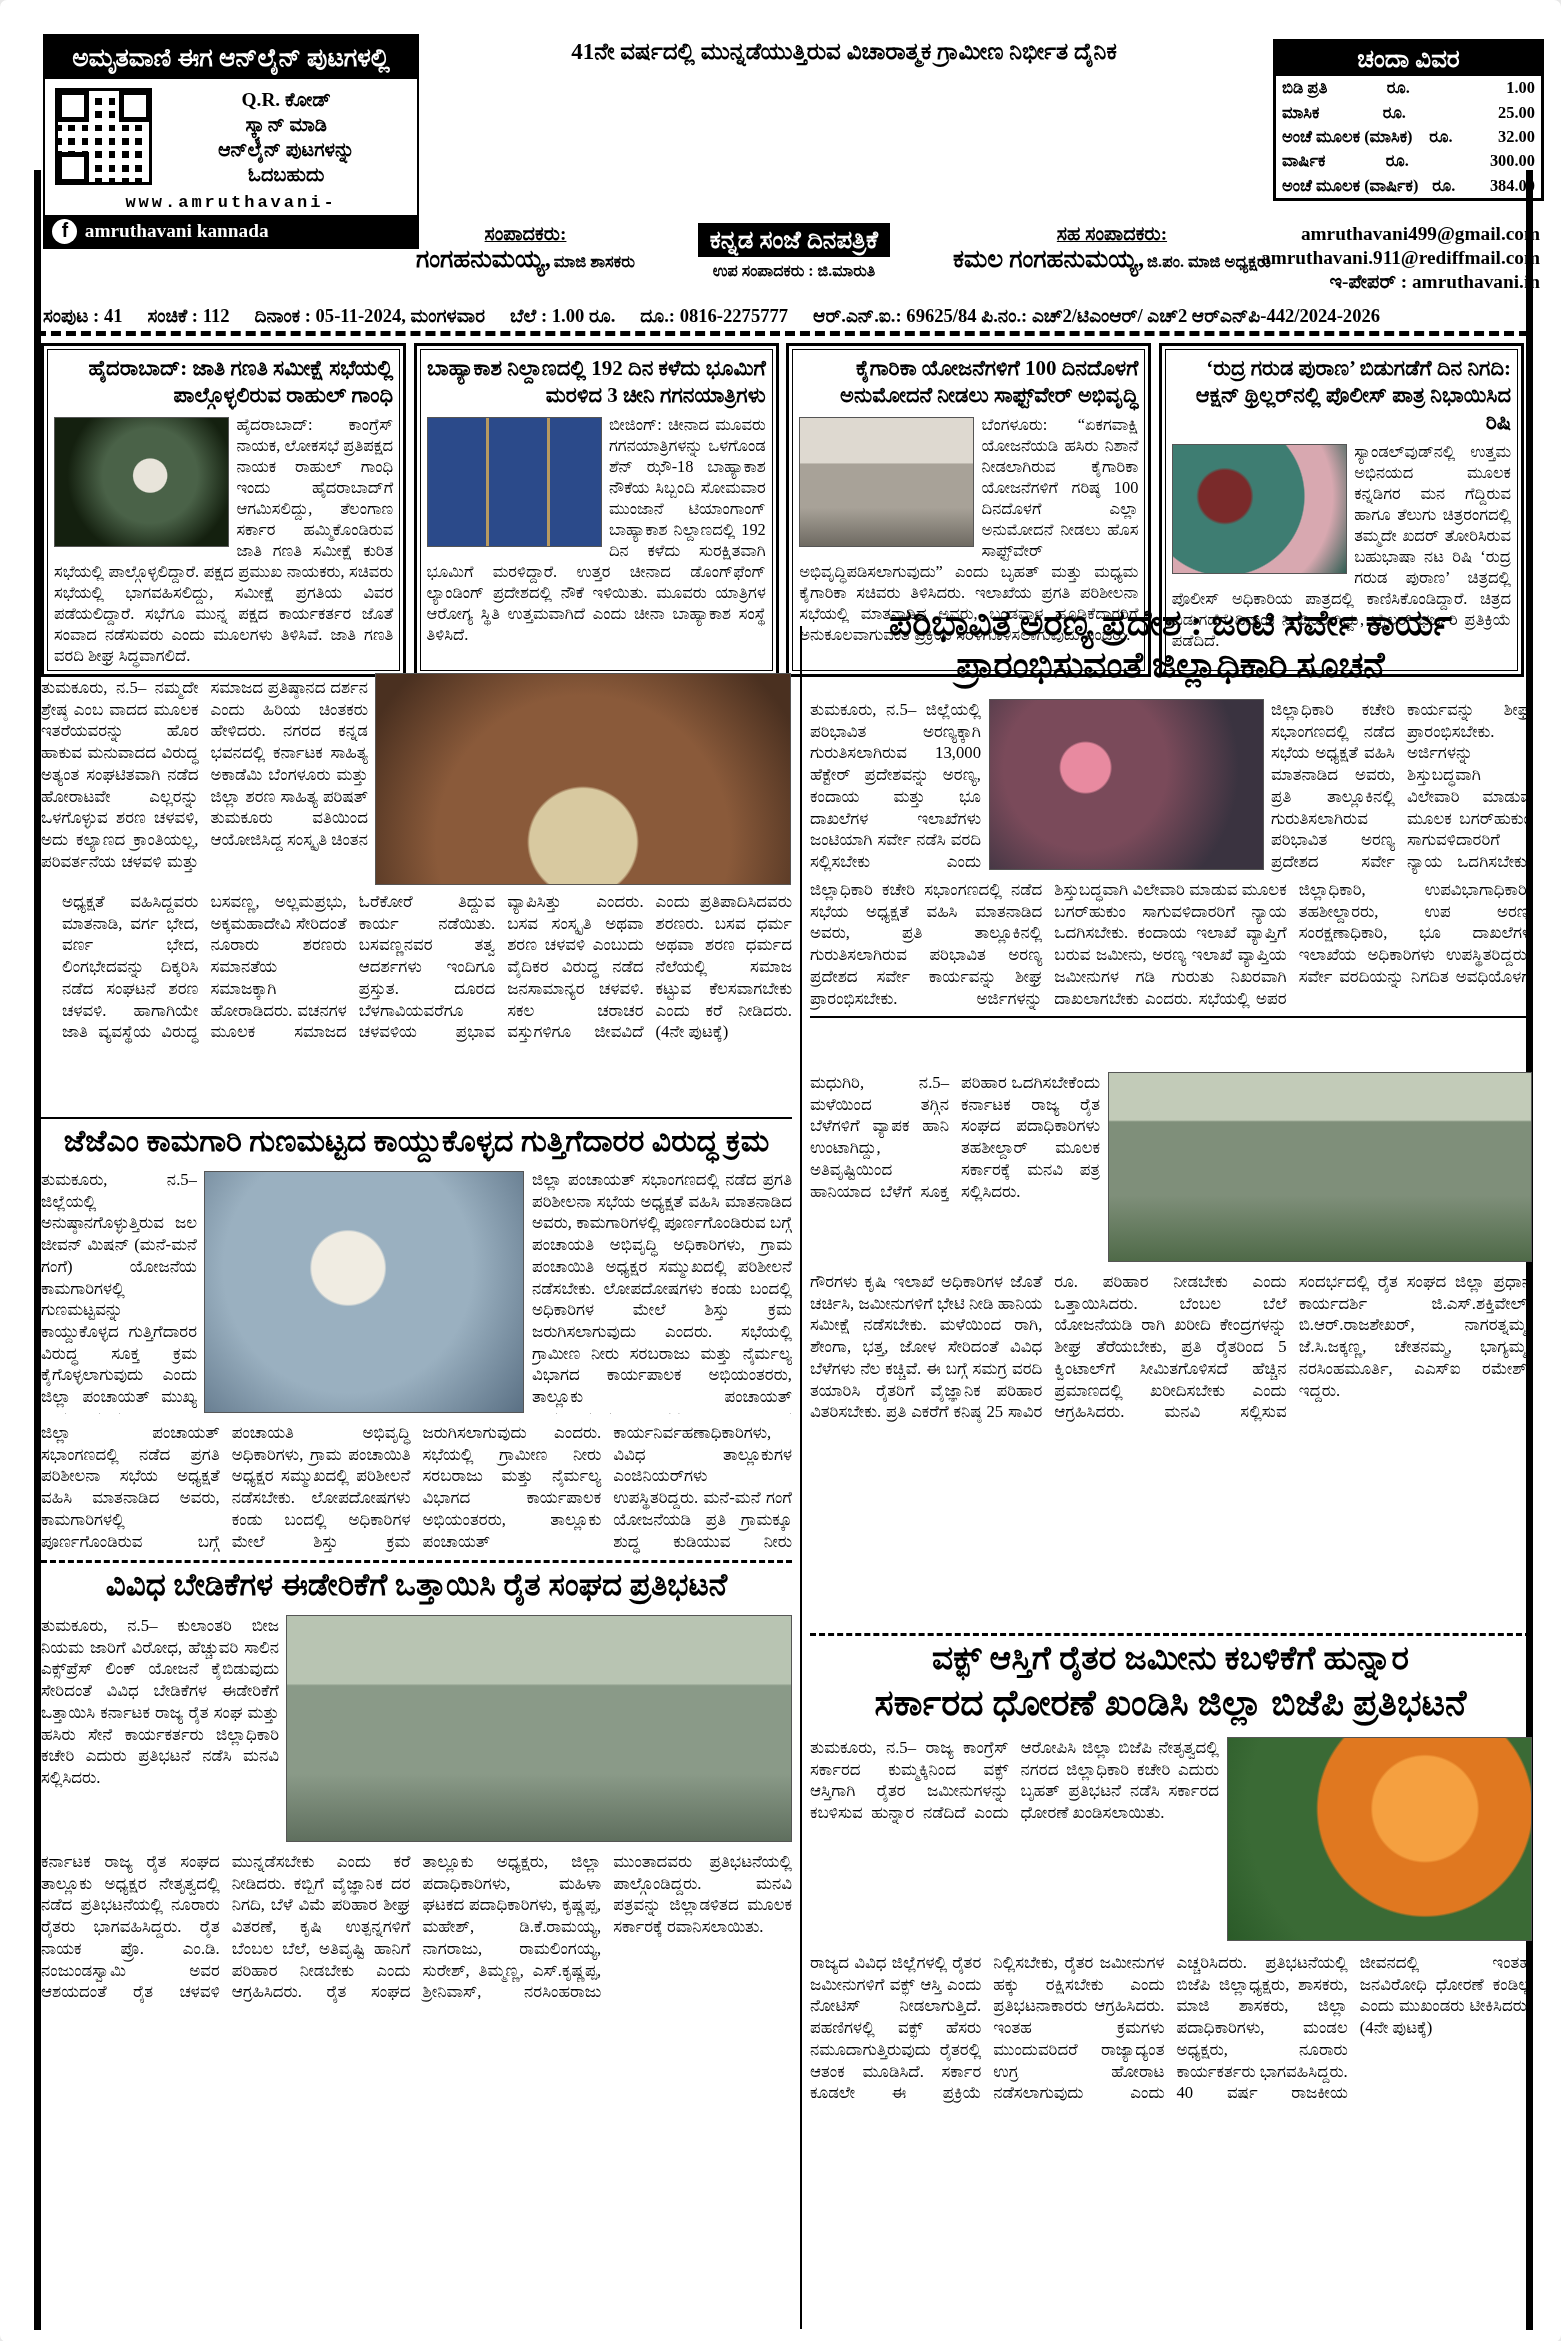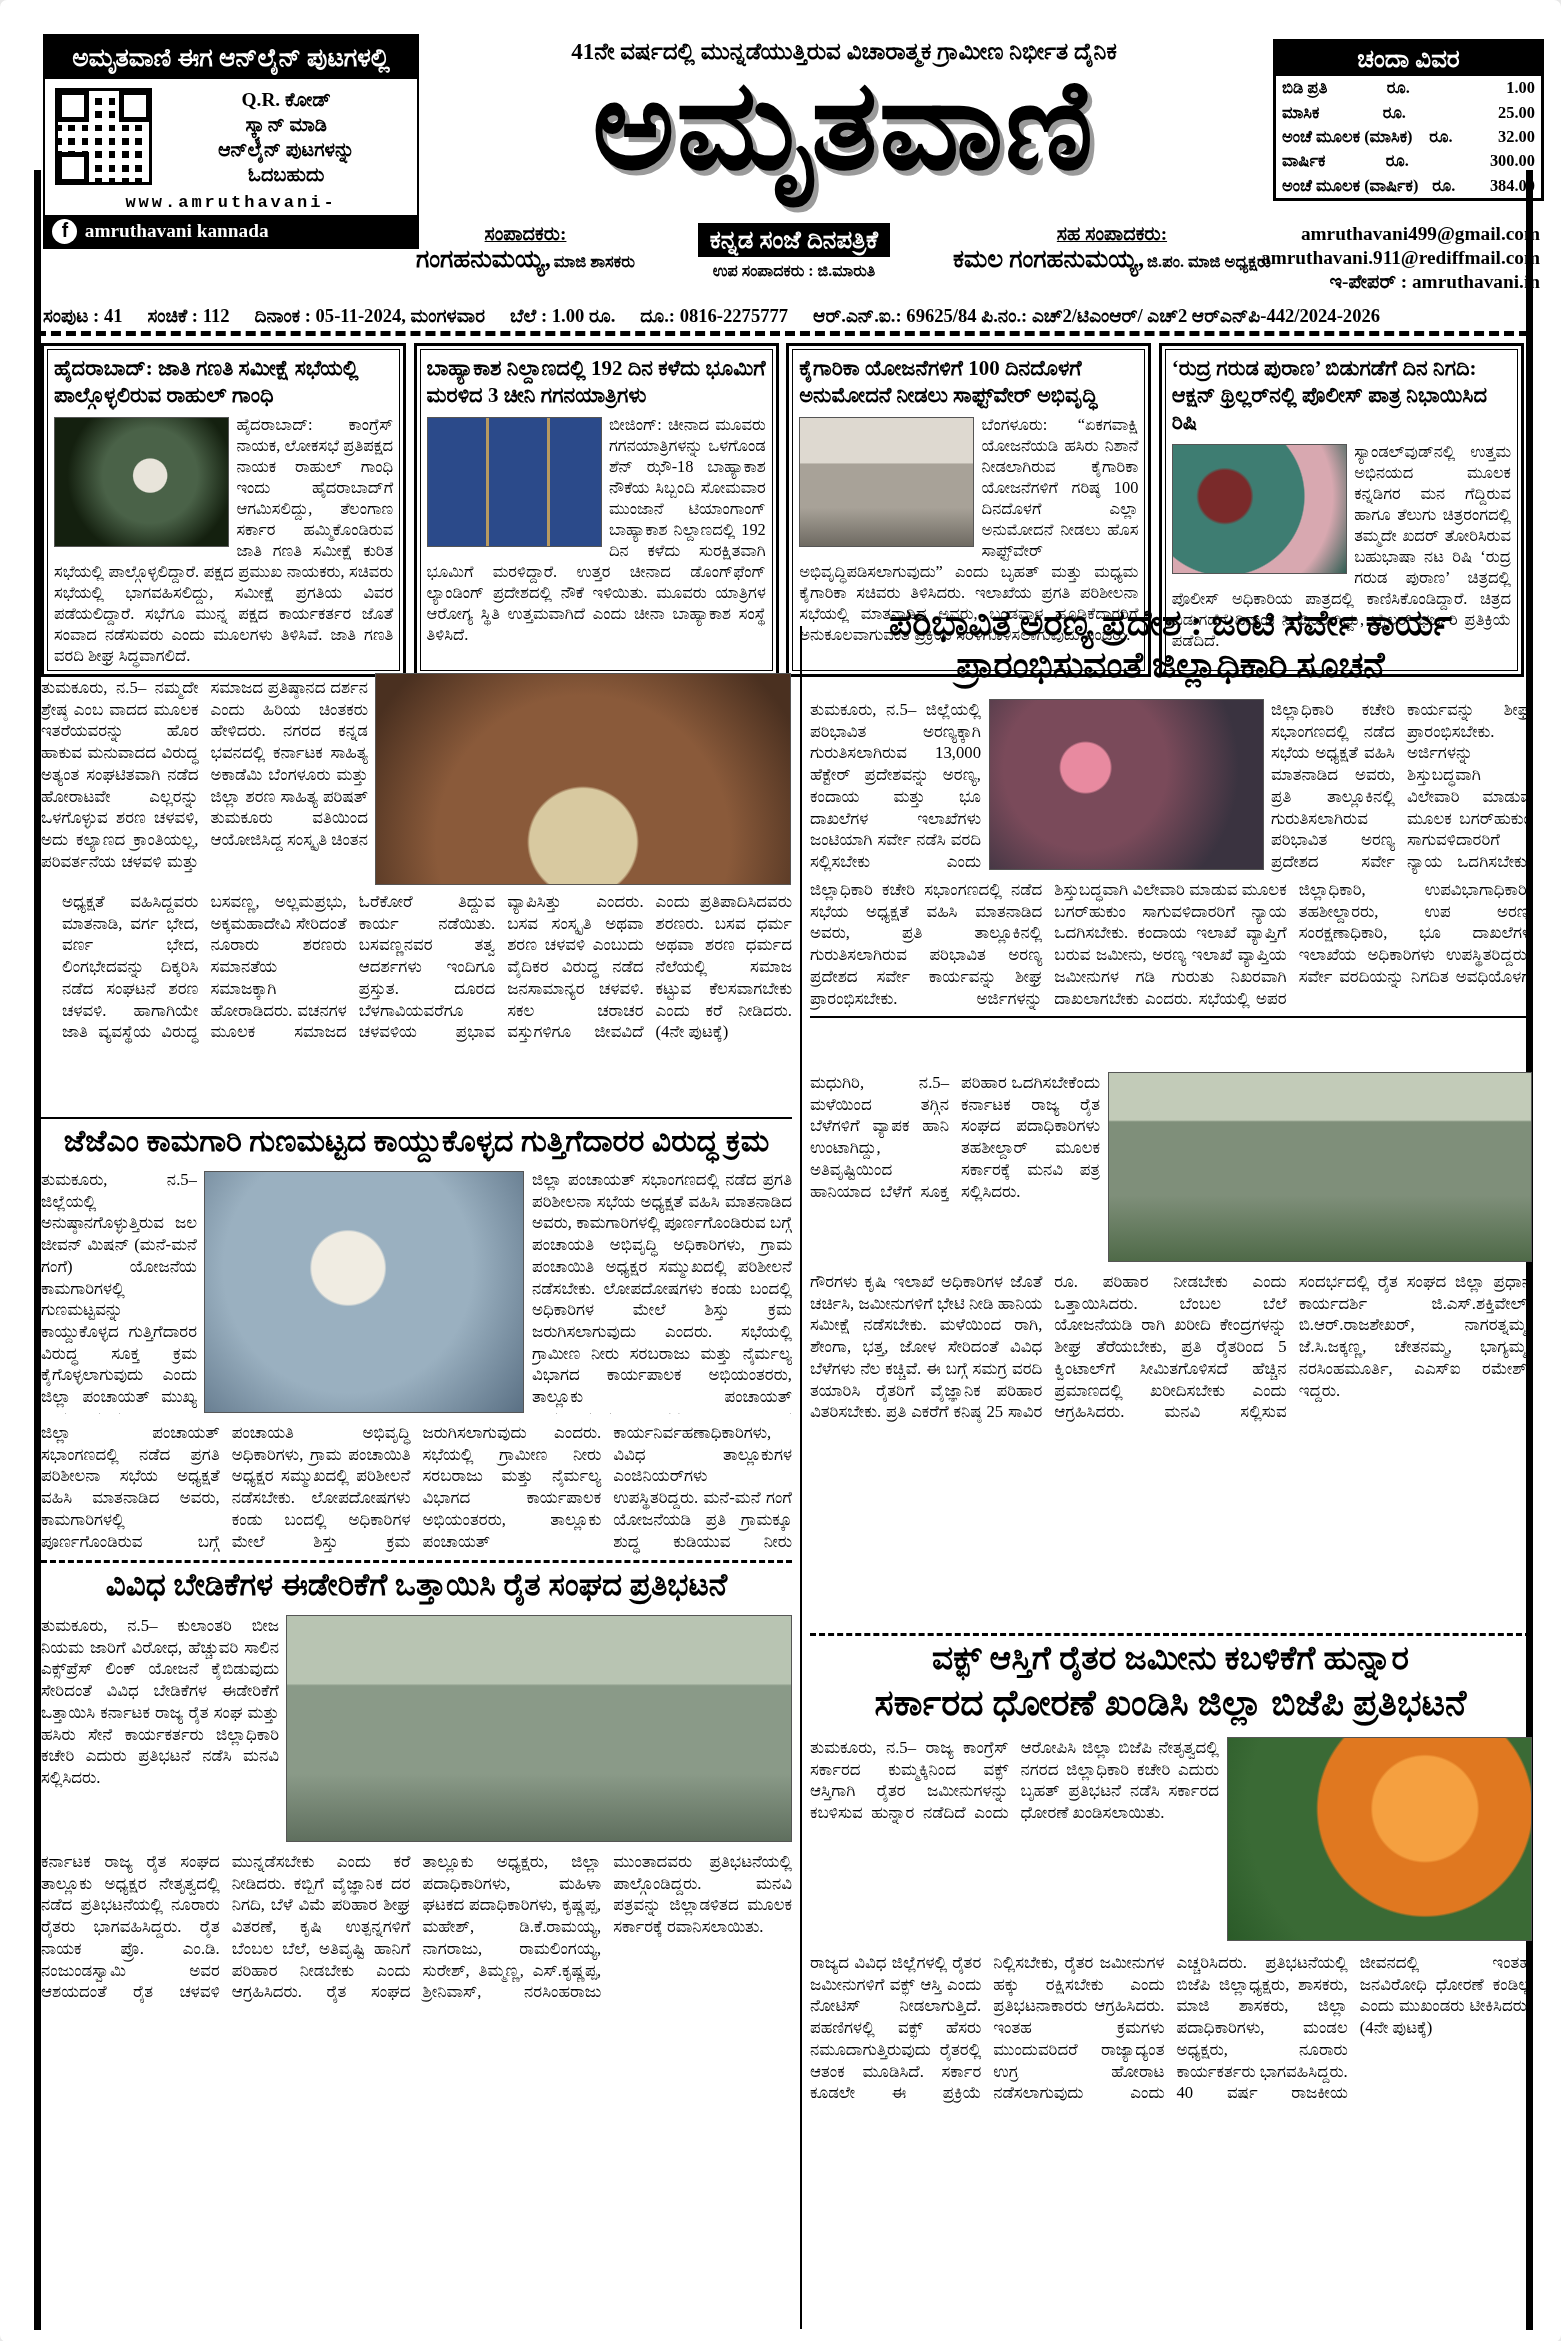--- a/index.html
+++ b/index.html
@@ -45,21 +45,21 @@
   .emails{left:1234px;top:222px;width:306px;text-align:right;font-weight:bold;font-size:19.3px;line-height:1.25;
         font-family:"Liberation Serif",serif;}
   .infoline{left:43px;top:299px;width:1480px;display:flex;gap:25px;font-weight:bold;font-size:18.6px;white-space:nowrap;margin-top:6px;}
   .dash{border-top:5.2px dashed #000;}
   .dash-thin{border-top:3.7px dashed #000;}
   
   .top-row{left:41px;top:343px;width:1483px;height:274px;display:grid;
         grid-template-columns:repeat(4,1fr);gap:7.4px;}
   .nbox{border:3.7px solid #000;position:relative;padding:3px;}
   .nbox-inner{border:1.5px solid #000;height:100%;box-sizing:border-box;padding:4.5px 6px;overflow:hidden;}
-  .nbox h3{margin:0 0 4.5px;text-align:left;font-size:21px;line-height:1.3;font-weight:bold;}
+  .nbox h3{margin:0 0 4.5px;text-align:right;font-size:21px;line-height:1.3;font-weight:bold;}
   .nbox .flow{font-size:16.4px;line-height:1.28;text-align:justify;}
   .nbox .ph{float:left;width:175px;height:130px;margin:3px 7.4px 1.5px 0;}
   
   .vdiv{left:800px;top:626px;width:2.2px;height:1703px;background:#000;}
   h1.head{margin:0;font-weight:bold;text-align:center;}
   .body-txt{font-size:16.7px;line-height:1.30;text-align:justify;overflow:hidden;}
   .cols2{column-count:2;column-gap:12px;}
   .cols3{column-count:3;column-gap:12px;}
   .cols4{column-count:4;column-gap:12px;}
   .cols5{column-count:5;column-gap:12px;padding-left:21px;}
@@ -90,21 +90,20 @@
       </div>
     </div>
     <div class="site">www.amruthavani-</div>
     <div class="fb-bar">
       <span class="fb-icon">f</span>
       <span>amruthavani kannada</span>
     </div>
   </div>
 
   <div class="abs tagline">41ನೇ ವರ್ಷದಲ್ಲಿ ಮುನ್ನಡೆಯುತ್ತಿರುವ ವಿಚಾರಾತ್ಮಕ ಗ್ರಾಮೀಣ ನಿರ್ಭೀತ ದೈನಿಕ</div>
-  <div class="abs masthead">ಅಮೃತವಾಣಿ</div>
 
   <div class="abs ed-row">
     <div class="ed-col">
       <div class="ed-label">ಸಂಪಾದಕರು:</div>
       <span class="ed-name">ಗಂಗಹನುಮಯ್ಯ,</span>
       <span class="ed-small">ಮಾಜಿ ಶಾಸಕರು</span>
     </div>
     <div class="ed-col">
       <div class="paper-type">ಕನ್ನಡ ಸಂಜೆ ದಿನಪತ್ರಿಕೆ</div>
       <div class="sub-editor">ಉಪ ಸಂಪಾದಕರು : ಜಿ.ಮಾರುತಿ</div>

